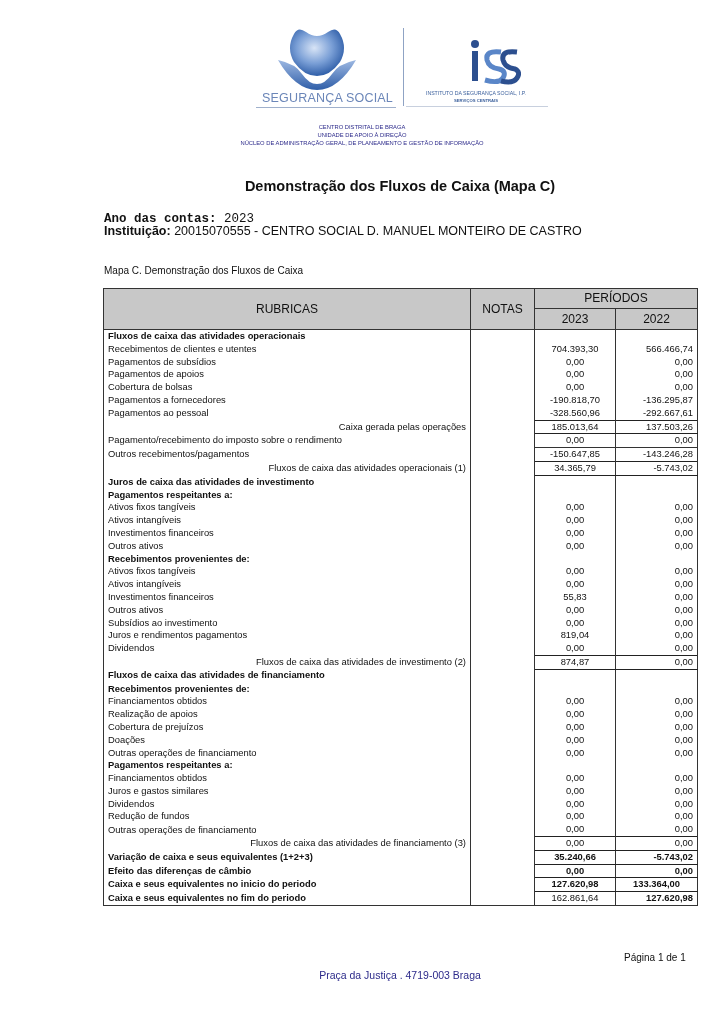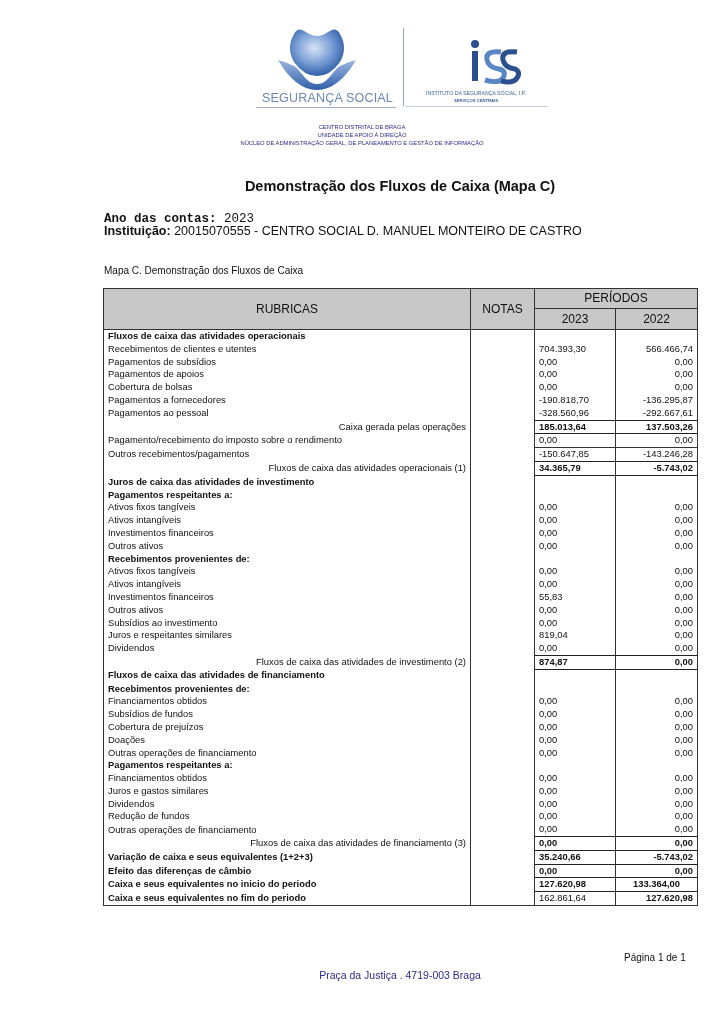--- a/index.html
+++ b/index.html
@@ -21,24 +21,24 @@
   .subtitle { position:absolute; left:104px; top:265px; font-size:10px; color:#111; }
 
   table.cf { position:absolute; left:103px; top:288px; border-collapse:collapse; width:594px; table-layout:fixed; font-size:9.4px; }
   table.cf td, table.cf th { padding:0 4px; height:12.8px; line-height:12.8px; white-space:nowrap; overflow:hidden; }
   table.cf th { background:#c8c8c8; font-weight:normal; font-size:12px; border:1.5px solid #333; text-align:center; }
   .h-rub { height:40px !important; }
   .h-per { height:19px !important; line-height:19px !important; }
   .h-year { height:20px !important; line-height:20px !important; }
   td.rub { border-left:1.5px solid #333; border-right:1.5px solid #333; }
   td.notas { border-right:1.5px solid #333; }
-  td.v23 { border-right:1.5px solid #333; text-align:left; }
+  td.v23 { border-right:1.5px solid #333; text-align:center; }
   td.v22 { border-right:1.5px solid #333; text-align:right; }
   td.num-border { border-top:1px solid #333; border-bottom:1px solid #333; }
-  td.subtotal-num { font-weight:bold; border-top:1.5px solid #222; border-bottom:1.5px solid #222; }
+  td.subtotal-num { font-weight:normal; border-top:1.5px solid #222; border-bottom:1.5px solid #222; }
   tr.bold td.rub { font-weight:bold; }
   tr.subtotal td.rub { text-align:right; }
   tr.last td { border-bottom:1.5px solid #333; }
 
   .page-num { position:absolute; left:624px; top:952px; font-size:10px; color:#111; }
   .footer-addr { position:absolute; left:0; width:800px; top:969px; text-align:center; font-size:10.5px; color:#2c2a8a; }
 </style>
 </head>
 <body>
 
@@ -238,21 +238,21 @@
         <td class="v23">0,00</td>
         <td class="v22">0,00</td>
       </tr>
       <tr>
         <td class="rub">Subsídios ao investimento</td>
         <td class="notas"></td>
         <td class="v23">0,00</td>
         <td class="v22">0,00</td>
       </tr>
       <tr>
-        <td class="rub">Juros e respeitantes similares</td>
+        <td class="rub">Juros e rendimentos pagamentos</td>
         <td class="notas"></td>
         <td class="v23">819,04</td>
         <td class="v22">0,00</td>
       </tr>
       <tr>
         <td class="rub">Dividendos</td>
         <td class="notas"></td>
         <td class="v23">0,00</td>
         <td class="v22">0,00</td>
       </tr>
@@ -274,21 +274,21 @@
         <td class="v23"></td>
         <td class="v22"></td>
       </tr>
       <tr>
         <td class="rub">Financiamentos obtidos</td>
         <td class="notas"></td>
         <td class="v23">0,00</td>
         <td class="v22">0,00</td>
       </tr>
       <tr>
-        <td class="rub">Subsídios de fundos</td>
+        <td class="rub">Realização de apoios</td>
         <td class="notas"></td>
         <td class="v23">0,00</td>
         <td class="v22">0,00</td>
       </tr>
       <tr>
         <td class="rub">Cobertura de prejuízos</td>
         <td class="notas"></td>
         <td class="v23">0,00</td>
         <td class="v22">0,00</td>
       </tr>

